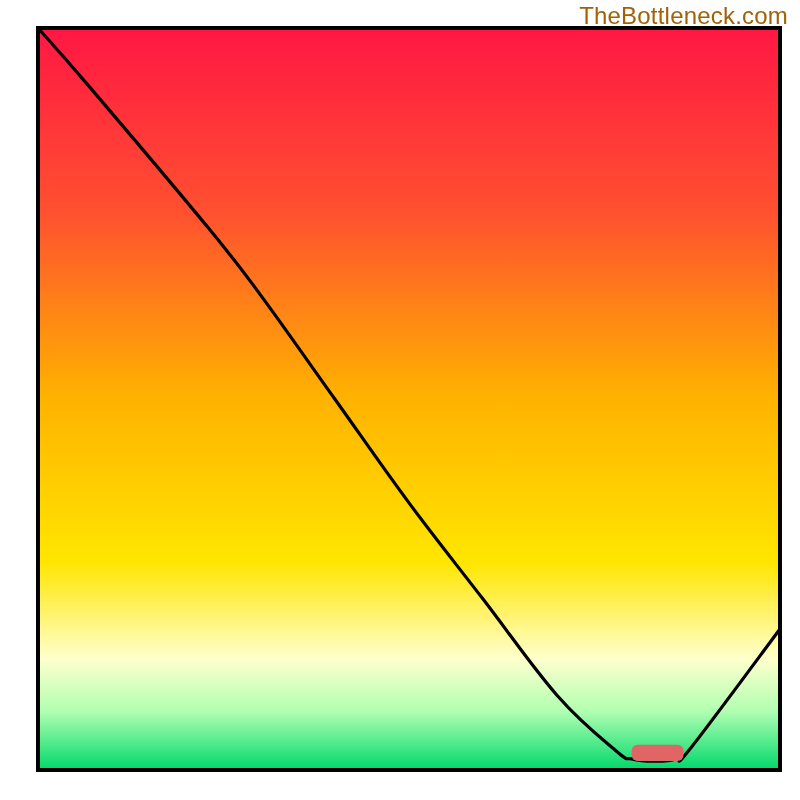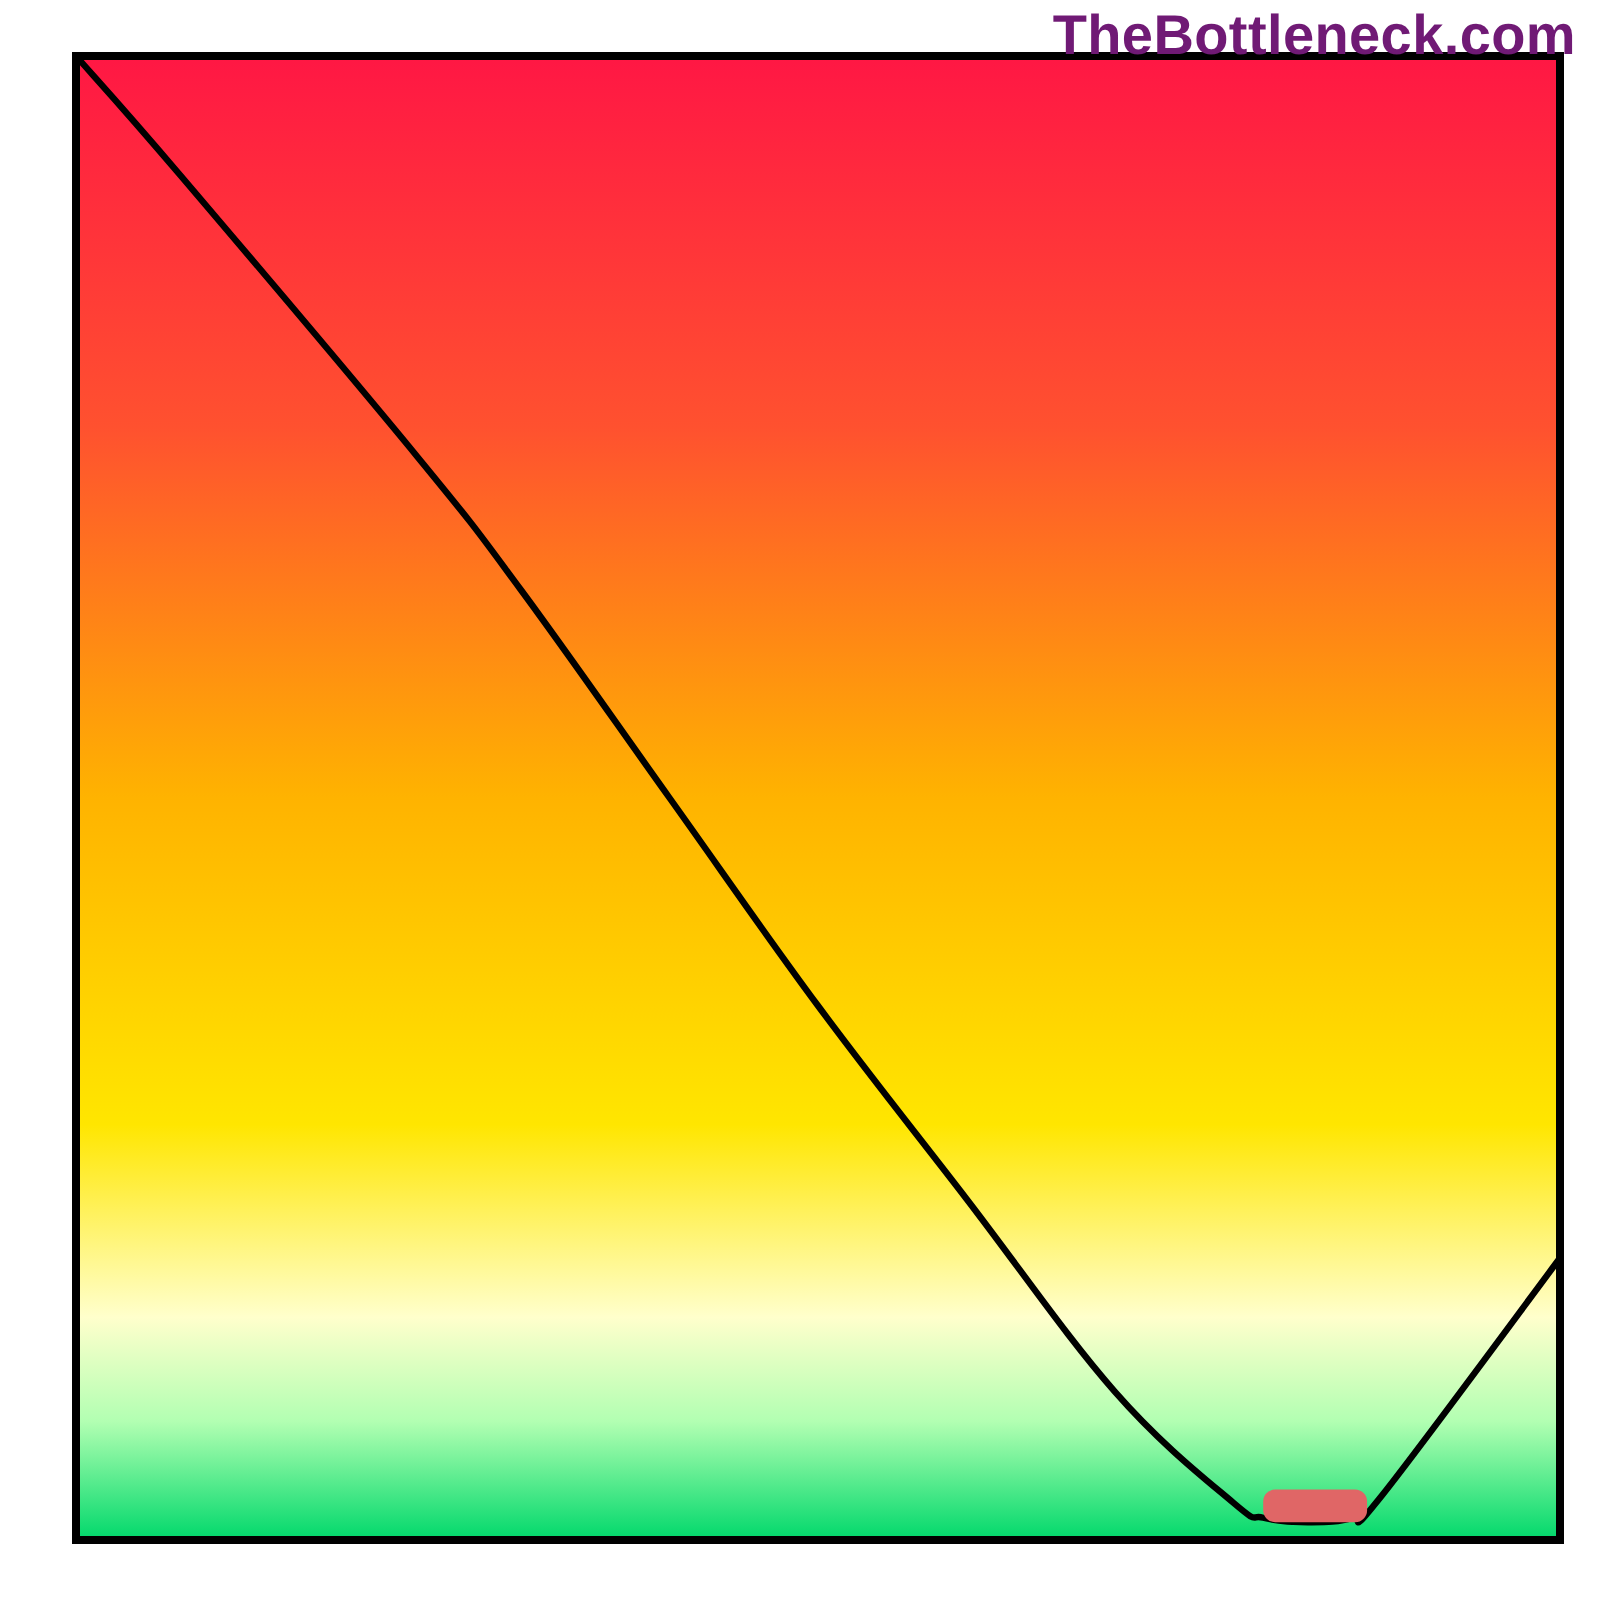--- a/index.html
+++ b/index.html
@@ -2,23 +2,23 @@
 <html><head>
 <meta charset="utf-8">
 <style>
   * { margin: 0; padding: 0; box-sizing: border-box; }
   html, body { width: 800px; height: 800px; overflow: hidden; background: #fff; font-family: Arial, Helvetica, sans-serif; }
   .wrap { position: relative; width: 800px; height: 800px; }
   .attribution {
     position: absolute;
     top: 2px;
     right: 12px;
-    font-size: 28px;
-    font-weight: 700;
-    color: #701a75;
+    font-size: 24px;
+    font-weight: 400;
+    color: #a16207;
     letter-spacing: 0.2px;
   }
   svg { display: block; }
 </style>
 </head>
 <body>
 
 <div class="wrap">
 
   <div class="attribution">TheBottleneck.com</div>

